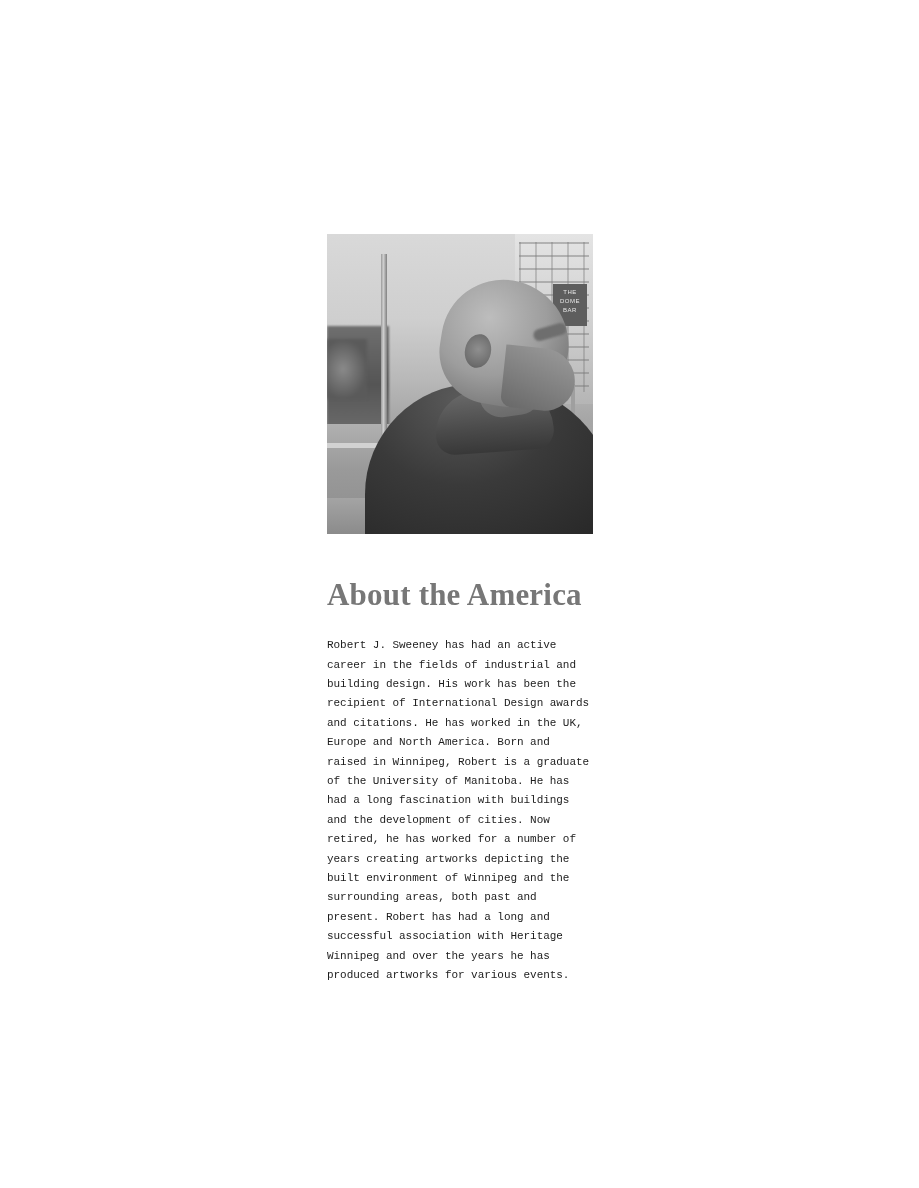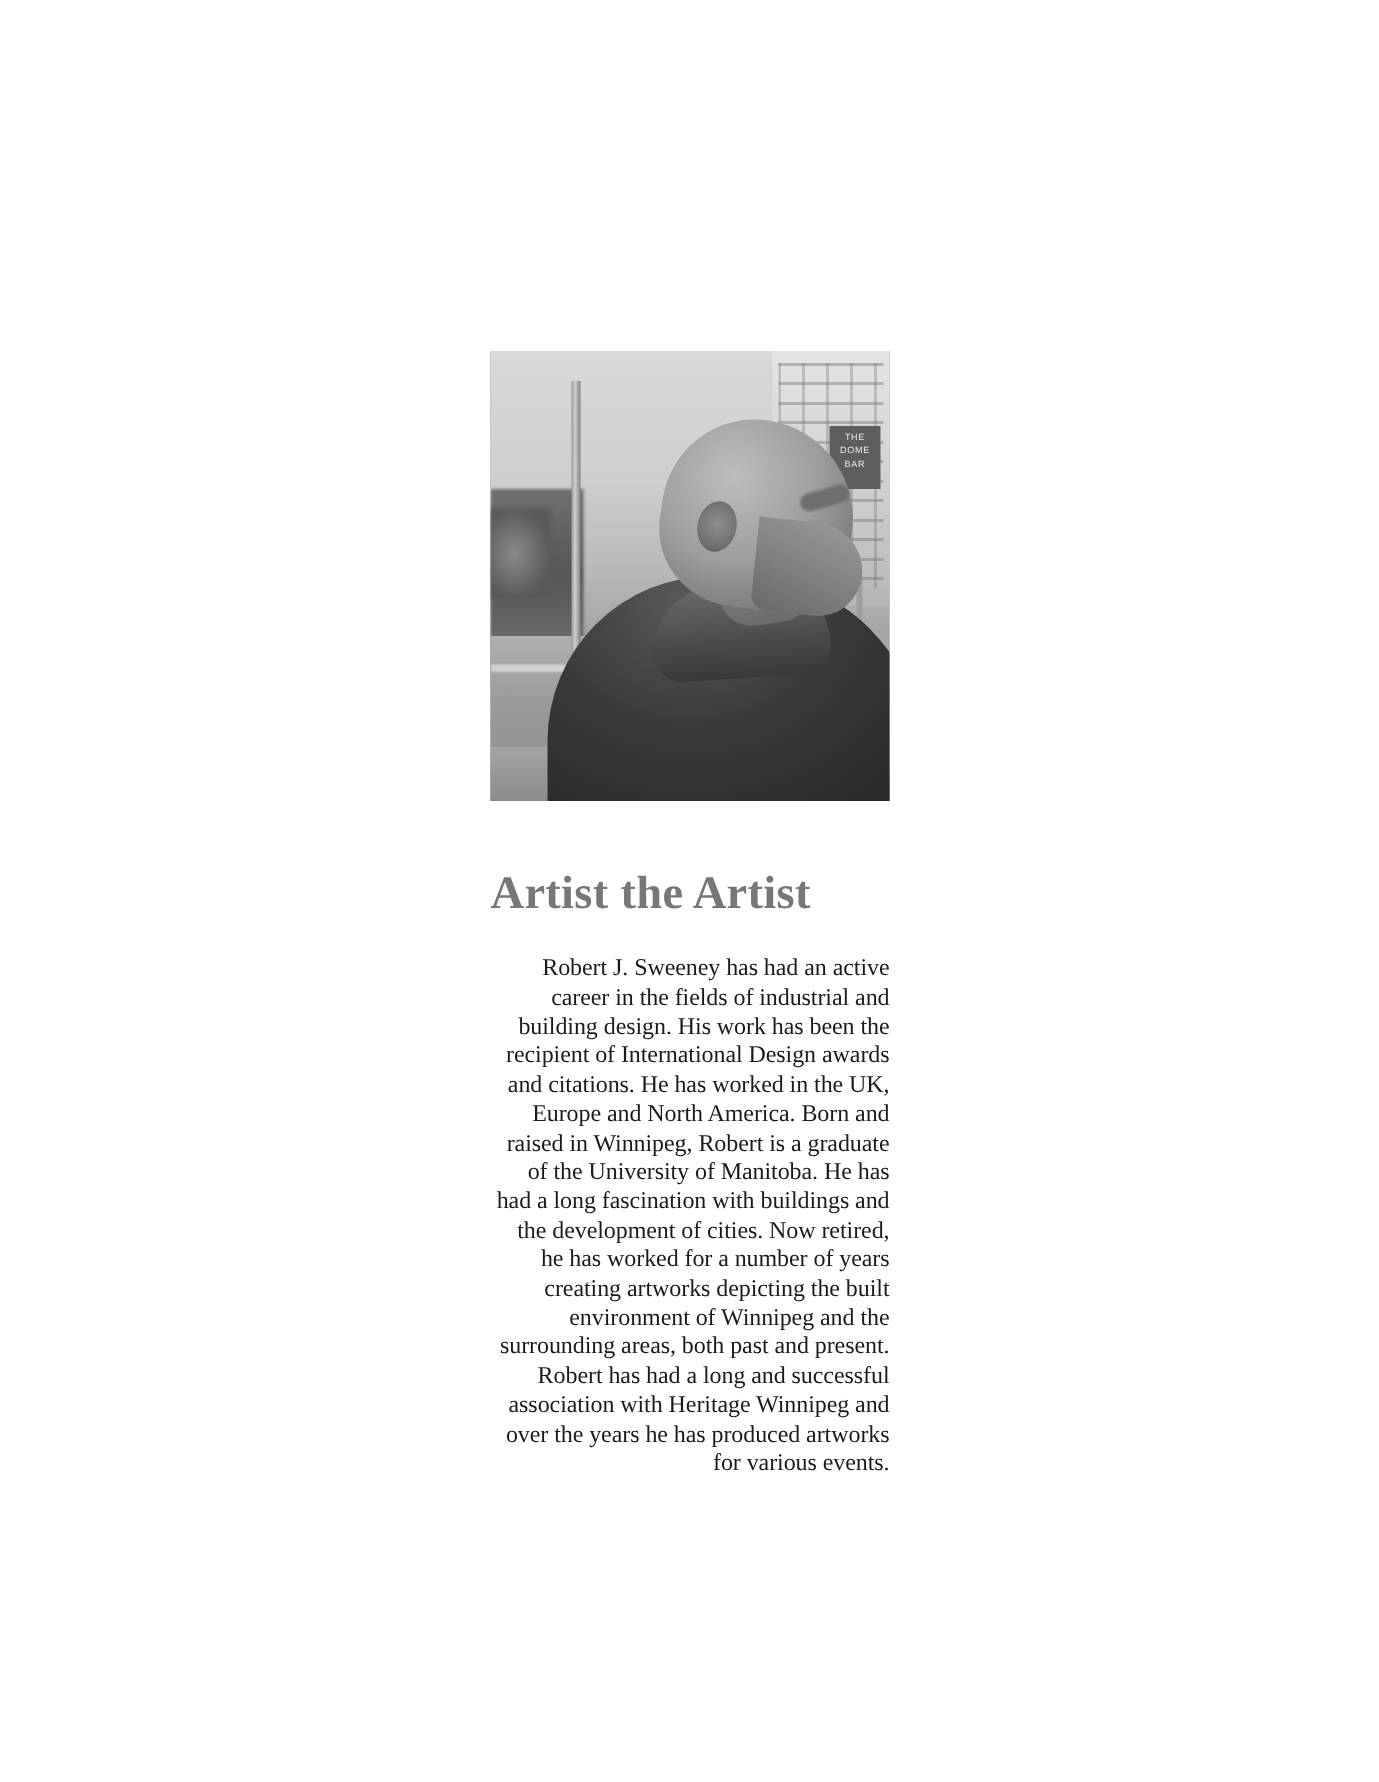--- a/index.html
+++ b/index.html
@@ -227,25 +227,25 @@
     font-size: 31px;
     font-weight: bold;
     color: #777777;
     letter-spacing: 0.2px;
     line-height: 1.1;
   }
 
   
   .about-body {
     margin-top: 24px;
-    font-family: Liberation Serif, serif;
-    font-size: 16px;
+    font-family: Liberation Mono, monospace;
+    font-size: 11px;
     line-height: 19.4px;
     color: #1b1b1b;
-    text-align: right;
+    text-align: left;
     letter-spacing: -0.05px;
   }
 </style>
 </head>
 <body>
 
 <div class="page">
   <div class="content-column">
 
     <div class="portrait">
@@ -276,18 +276,18 @@
         <div class="fig-shoulders"></div>
         <div class="fig-collar"></div>
         <div class="fig-neck"></div>
         <div class="fig-head"></div>
         <div class="fig-jaw"></div>
         <div class="fig-ear"></div>
         <div class="fig-brow"></div>
       </div>
     </div>
 
-    <h1 class="about-heading">Artist the Artist</h1>
+    <h1 class="about-heading">About the America</h1>
 
     <p class="about-body">Robert J. Sweeney has had an active career in the fields of industrial and building design. His work has been the recipient of International Design awards and citations. He has worked in the UK, Europe and North America. Born and raised in Winnipeg, Robert is a graduate of the University of Manitoba. He has had a long fascination with buildings and the development of cities. Now retired, he has worked for a number of years creating artworks depicting the built environment of Winnipeg and the surrounding areas, both past and present. Robert has had a long and successful association with Heritage Winnipeg and over the years he has produced artworks for various events.</p>
 
   </div>
 </div>
 
 </body></html>

